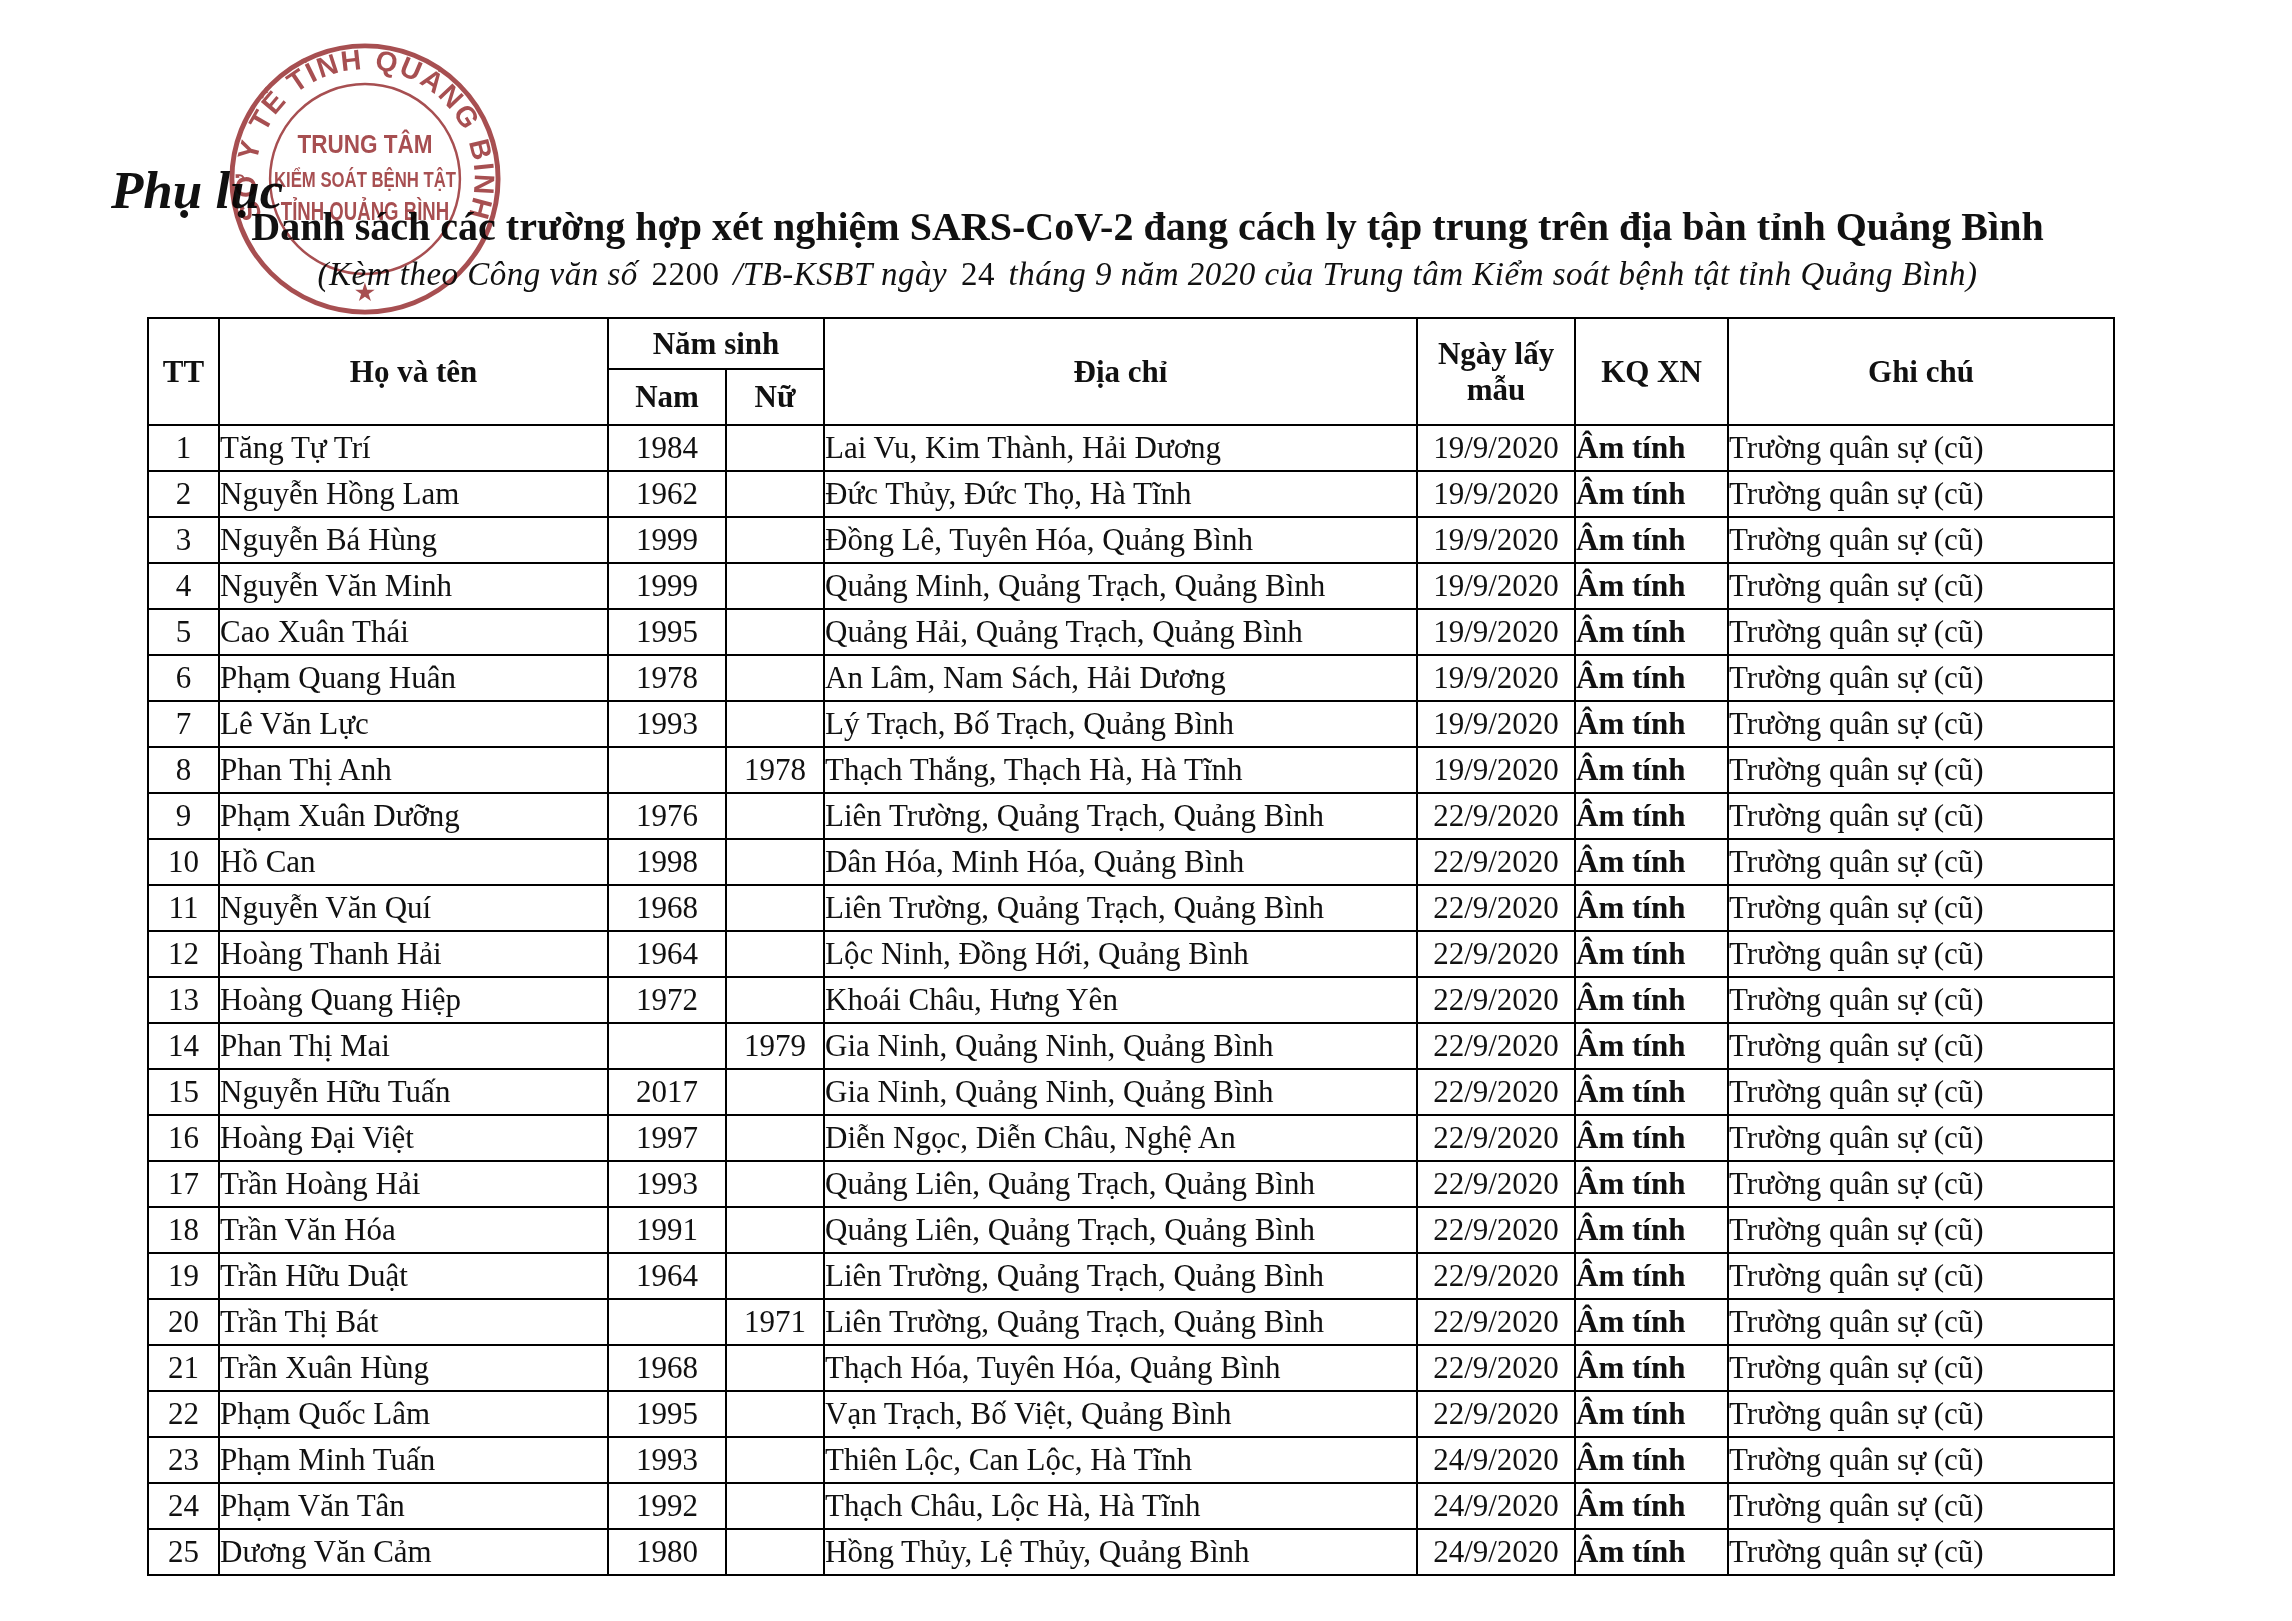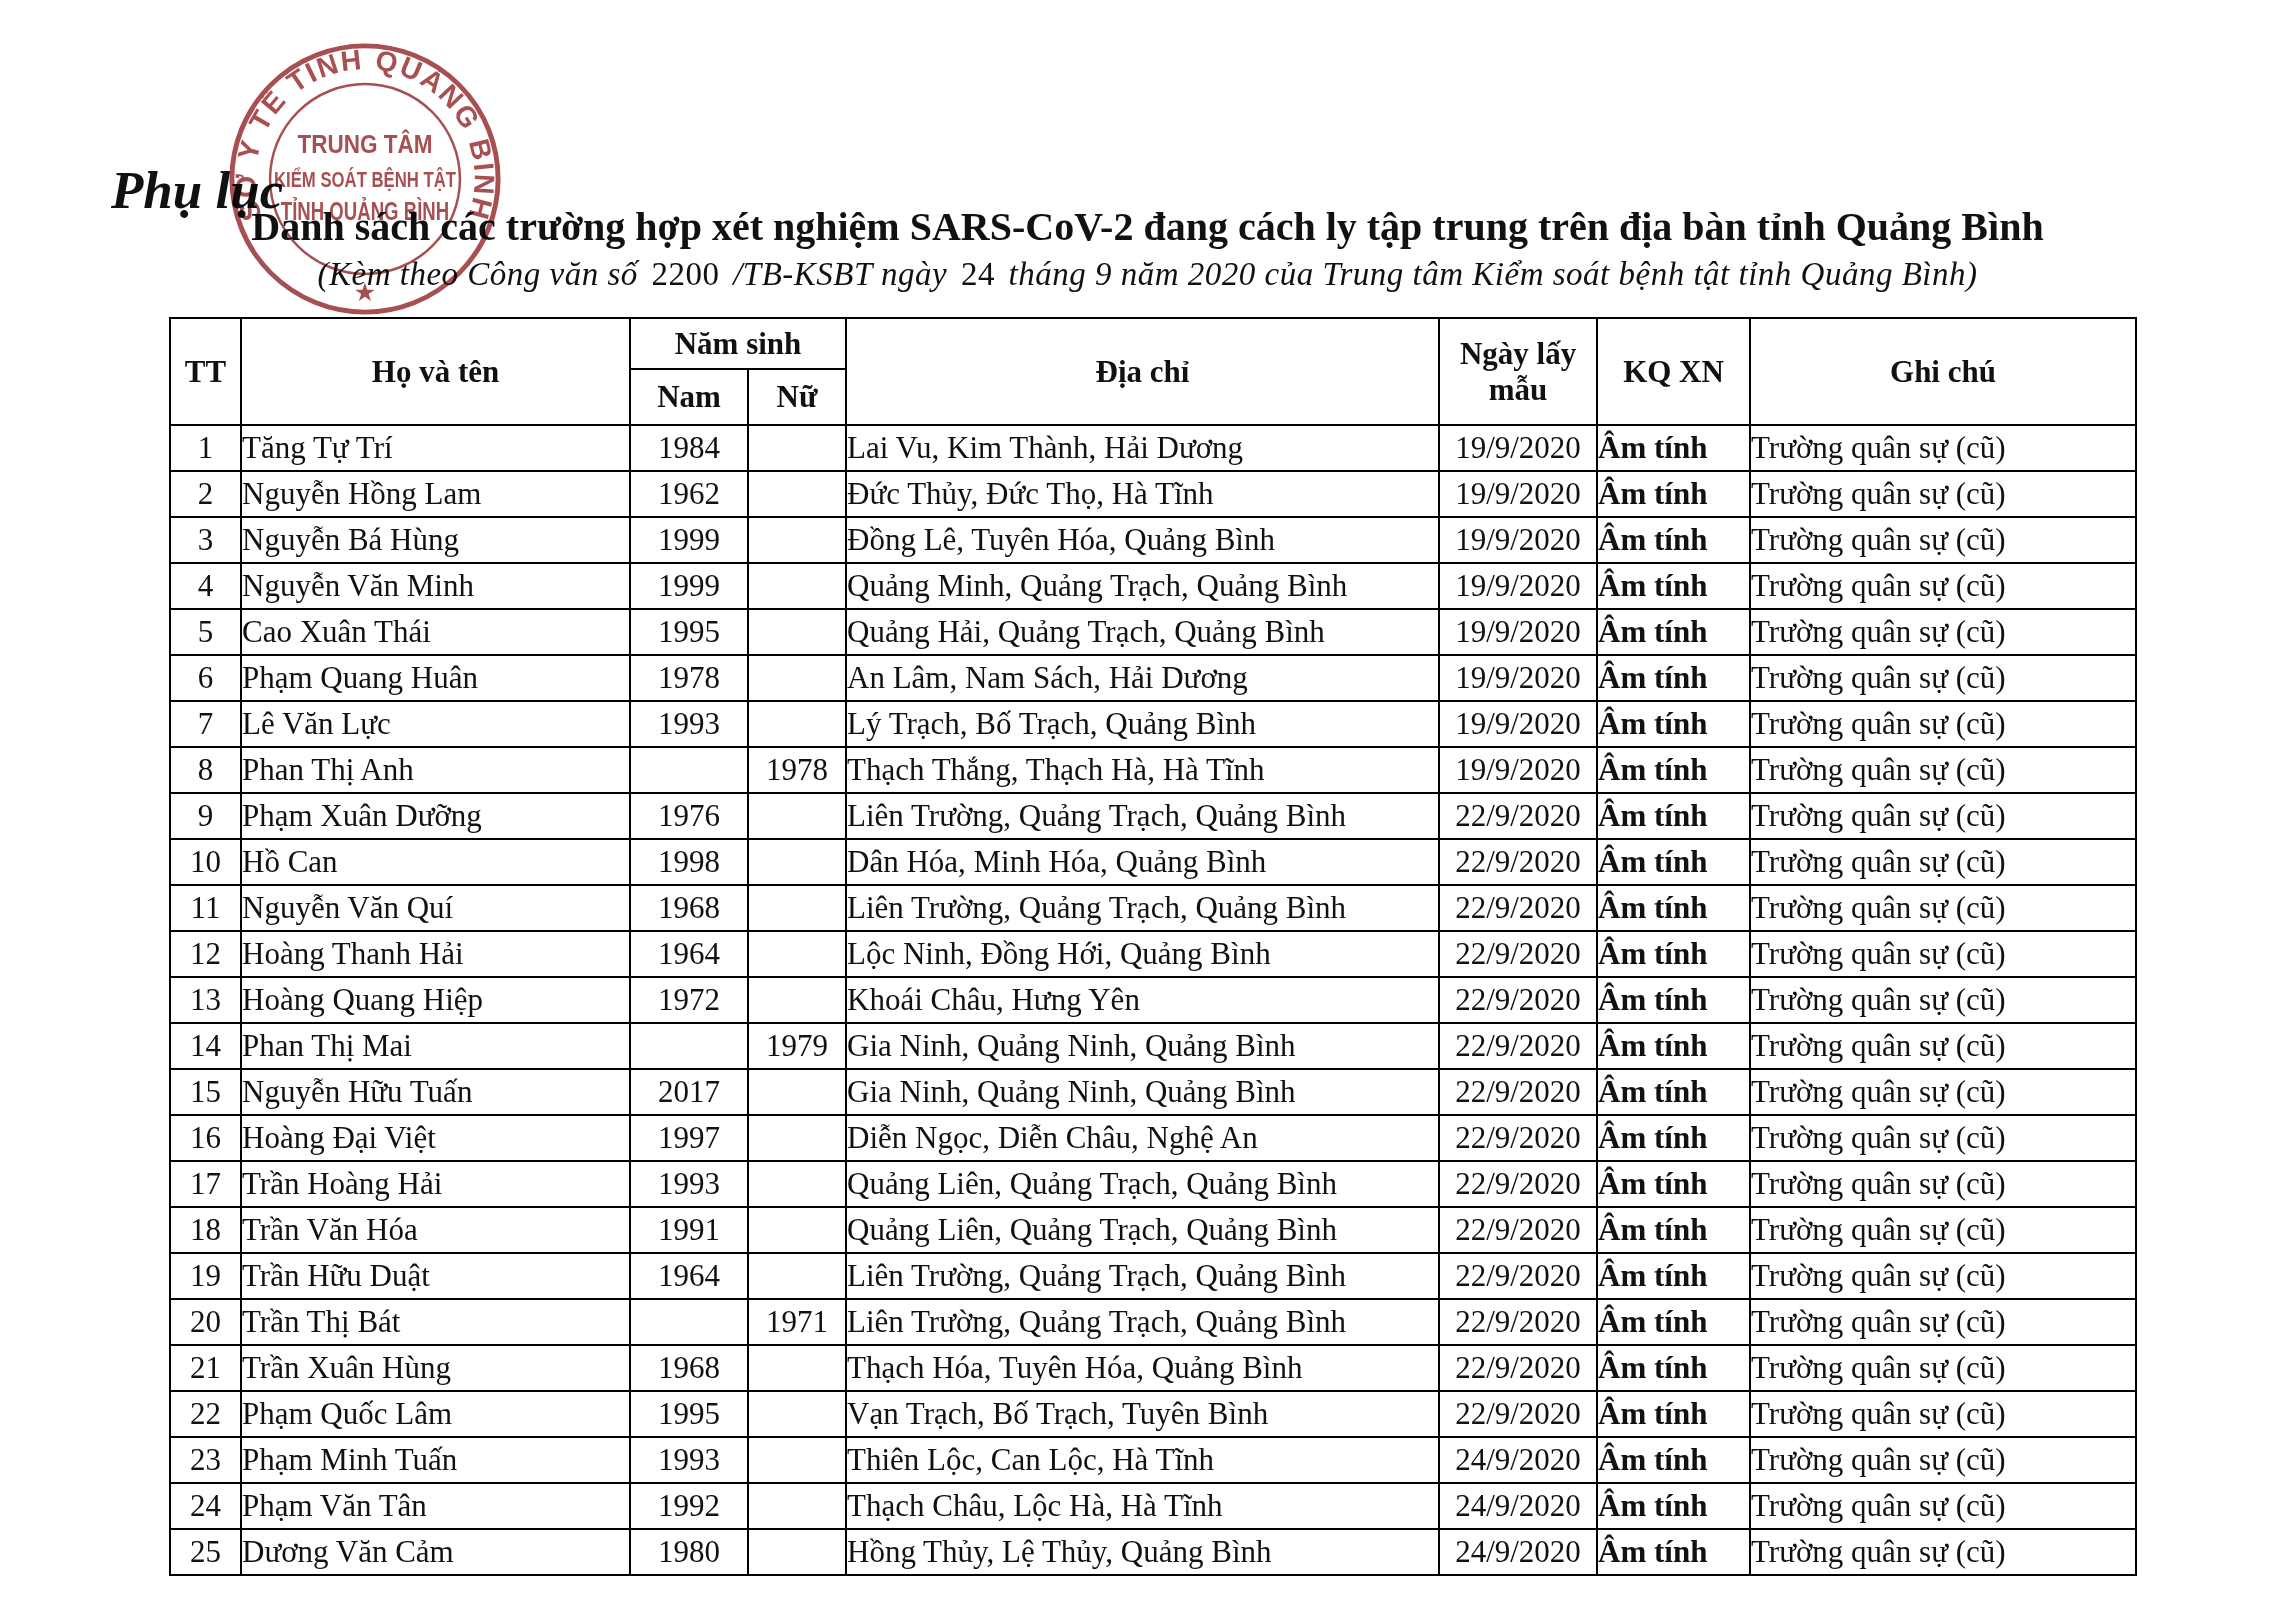--- a/index.html
+++ b/index.html
@@ -20,21 +20,21 @@
     text-align:center;white-space:nowrap;
     font-size:40px;font-weight:bold;
   }
   .doc-subtitle{
     position:absolute;left:165px;top:256px;width:1965px;
     text-align:center;white-space:nowrap;
     font-size:33px;font-style:italic;letter-spacing:0.5px;
   }
   .fill-in{font-style:normal;margin:0 13.7px;}
   table.case-table{
-    position:absolute;left:169px;top:317px;width:1965px;
+    position:absolute;left:147px;top:317px;width:1965px;
     border-collapse:collapse;table-layout:fixed;
     font-size:31px;
   }
   .case-table col.c-tt{width:71px;}
   .case-table col.c-name{width:389px;}
   .case-table col.c-male{width:118px;}
   .case-table col.c-female{width:98px;}
   .case-table col.c-address{width:593px;}
   .case-table col.c-date{width:158px;}
   .case-table col.c-result{width:153px;}
@@ -312,21 +312,21 @@
           <td class="td-address">Thạch Hóa, Tuyên Hóa, Quảng Bình</td>
           <td class="td-date">22/9/2020</td>
           <td class="td-result">Âm tính</td>
           <td class="td-note">Trường quân sự (cũ)</td>
         </tr>
         <tr>
           <td class="td-tt">22</td>
           <td class="td-name">Phạm Quốc Lâm</td>
           <td class="td-year">1995</td>
           <td class="td-year"></td>
-          <td class="td-address">Vạn Trạch, Bố Trạch, Tuyên Bình</td>
+          <td class="td-address">Vạn Trạch, Bố Việt, Quảng Bình</td>
           <td class="td-date">22/9/2020</td>
           <td class="td-result">Âm tính</td>
           <td class="td-note">Trường quân sự (cũ)</td>
         </tr>
         <tr>
           <td class="td-tt">23</td>
           <td class="td-name">Phạm Minh Tuấn</td>
           <td class="td-year">1993</td>
           <td class="td-year"></td>
           <td class="td-address">Thiên Lộc, Can Lộc, Hà Tĩnh</td>

